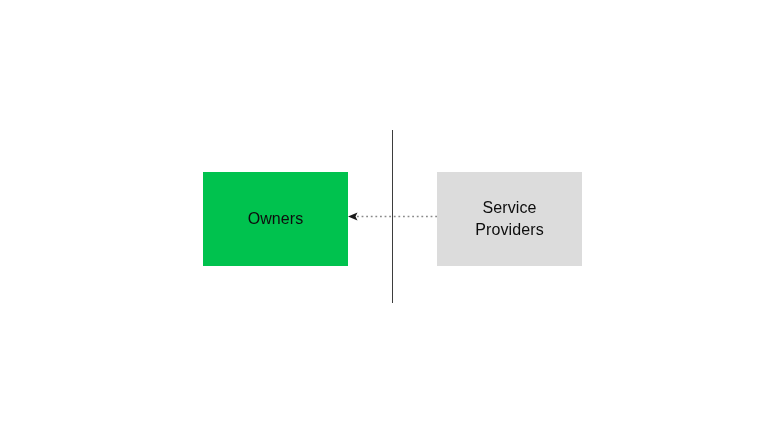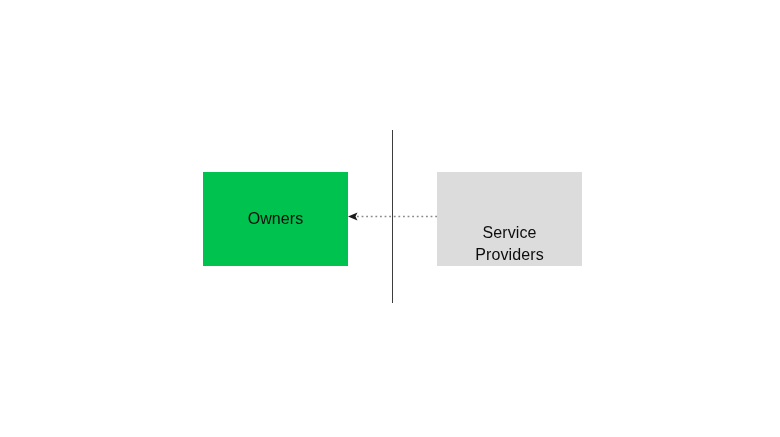--- a/index.html
+++ b/index.html
@@ -62,21 +62,21 @@
 <body>
 
 <div class="canvas" style="background-color: rgb(255, 255, 255);">
 
   <div class="divider-line" style="background-color: rgb(61, 61, 61);"></div>
 
   <div class="node node-owners" style="background-color: rgb(0, 194, 78); color: rgb(13, 13, 13);">
     <span class="node-label">Owners</span>
   </div>
 
-  <div class="node node-service-providers" style="background-color: rgb(220, 220, 220); color: rgb(13, 13, 13); align-items: flex-end;">
+  <div class="node node-service-providers" style="background-color: rgb(220, 220, 220); color: rgb(13, 13, 13);">
     <span class="node-label">Service Providers</span>
   </div>
 
   <svg class="arrow-layer" viewBox="0 0 780 437" xmlns="http://www.w3.org/2000/svg">
     <line x1="437" y1="216.5" x2="357" y2="216.5" stroke-width="1.4" stroke-dasharray="1.8 2.8" stroke="#8A8A8A"></line>
     <polygon points="348,216.5 357.5,212.6 355.5,216.5 357.5,220.4" fill="#1A1A1A"></polygon>
   </svg>
 
 </div>
 

